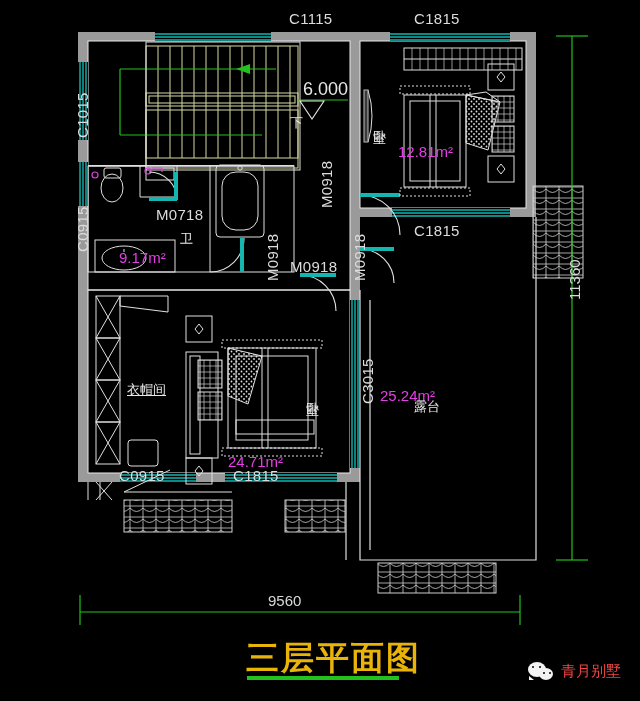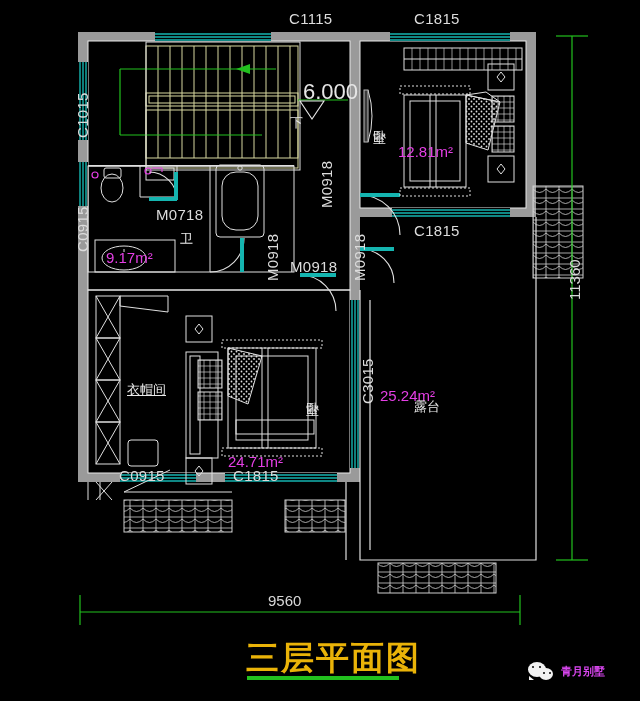--- a/index.html
+++ b/index.html
@@ -6,27 +6,27 @@
   body{width:640px;height:701px;overflow:hidden;font-family:"Liberation Sans",sans-serif;}
   #stage{position:relative;width:632px;height:701px;background:#000;}
   svg#plan{position:absolute;left:0;top:0;width:640px;height:701px;display:block;}
   .lbl{position:absolute;color:#dcdcdc;font-family:"Liberation Sans",sans-serif;white-space:nowrap;letter-spacing:.3px;}
   .lbl.win{font-size:15px;}
   .lbl.door{font-size:15px;}
   .lbl.vert{transform-origin:0 0;}
   .area{position:absolute;color:#e43fe4;font-size:15px;white-space:nowrap;font-family:"Liberation Sans",sans-serif;margin-top:25px;}
   .room{position:absolute;color:#e9e9e9;font-size:13px;white-space:nowrap;font-family:"DejaVu Sans",sans-serif;}
   .dim{position:absolute;color:#d8d8d8;font-size:15px;white-space:nowrap;}
-  .elev{position:absolute;color:#e6e6e6;font-size:22px;white-space:nowrap;}
+  .elev{position:absolute;color:#e6e6e6;font-size:18px;white-space:nowrap;}
   .downmark{position:absolute;color:#e6e6e6;font-size:13px;}
   #title{position:absolute;left:246px;top:636px;color:#eab308;font-size:33px;font-weight:bold;
          font-family:"DejaVu Sans",sans-serif;letter-spacing:2px;}
   #title-rule{position:absolute;left:247px;top:676px;width:152px;height:4px;background:#22c11e;}
   #wm{position:absolute;left:528px;top:662px;display:flex;align-items:center;gap:7px;}
-  #wm .wmtext{color:#d946ef;font-size:11px;font-family:"DejaVu Sans",sans-serif;font-weight:bold;}
+  #wm .wmtext{color:#ef4444;font-size:15px;font-family:"DejaVu Sans",sans-serif;}
   #wm .wxicon{position:relative;width:26px;height:19px;}
   #wm .b1{position:absolute;left:0;top:0;width:18px;height:15px;background:#f2f2f2;border-radius:50%;}
   #wm .b2{position:absolute;left:11px;top:6px;width:14px;height:12px;background:#f2f2f2;border-radius:50%;}
   #wm .t1{position:absolute;left:1px;top:14px;width:0;height:0;border-left:5px solid #f2f2f2;border-top:4px solid transparent;}
   #wm .d{position:absolute;width:2.2px;height:2.2px;background:#000;border-radius:50%;}
 </style>
 </head>
 <body>
 
 <div id="stage">
@@ -360,21 +360,21 @@
 
   <div class="lbl win" style="left:119px;top:467px;">C0915</div>
   <div class="lbl win" style="left:233px;top:467px;">C1815</div>
 
   <div class="lbl door" style="left:156px;top:206px;">M0718</div>
   <div class="lbl door vert" style="left:264px;top:281px;transform:rotate(-90deg);">M0918</div>
   <div class="lbl door vert" style="left:318px;top:208px;transform:rotate(-90deg);">M0918</div>
   <div class="lbl door" style="left:290px;top:258px;">M0918</div>
   <div class="lbl door vert" style="left:351px;top:281px;transform:rotate(-90deg);">M0918</div>
 
-  <div class="area" style="left:106px;top:224px;">9.17m²</div>
+  <div class="area" style="left:119px;top:224px;">9.17m²</div>
   <div class="room" style="left:180px;top:230px;">卫</div>
 
   <div class="area" style="left:398px;top:118px;">12.81m²</div>
   <div class="room" style="left:370px;top:120px;writing-mode:vertical-rl;">卧室</div>
 
   <div class="area" style="left:228px;top:428px;">24.71m²</div>
   <div class="room" style="left:303px;top:392px;writing-mode:vertical-rl;">卧室</div>
 
   <div class="room" style="left:127px;top:381px;text-decoration:underline;">衣帽间</div>
 

